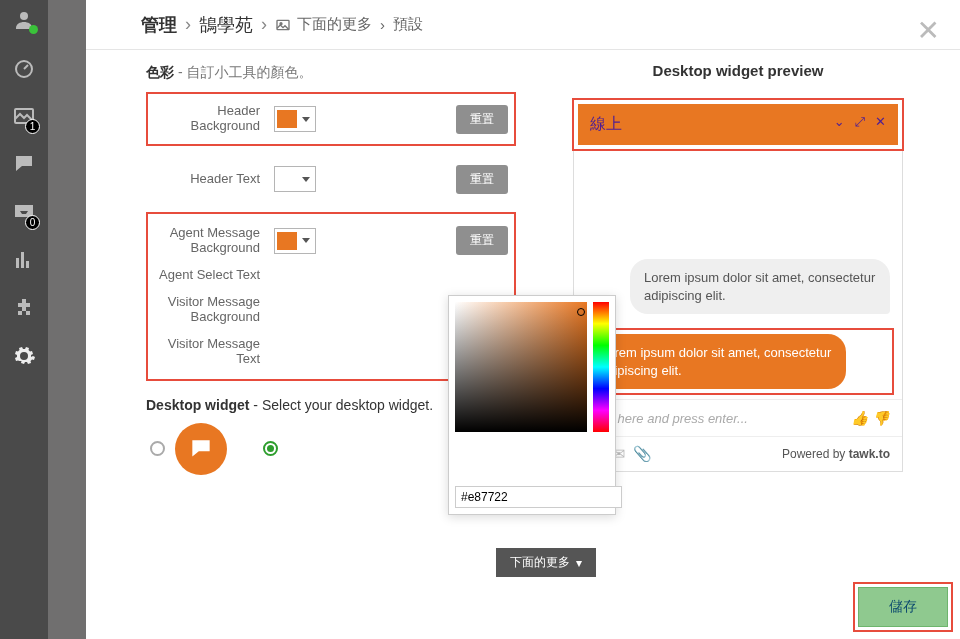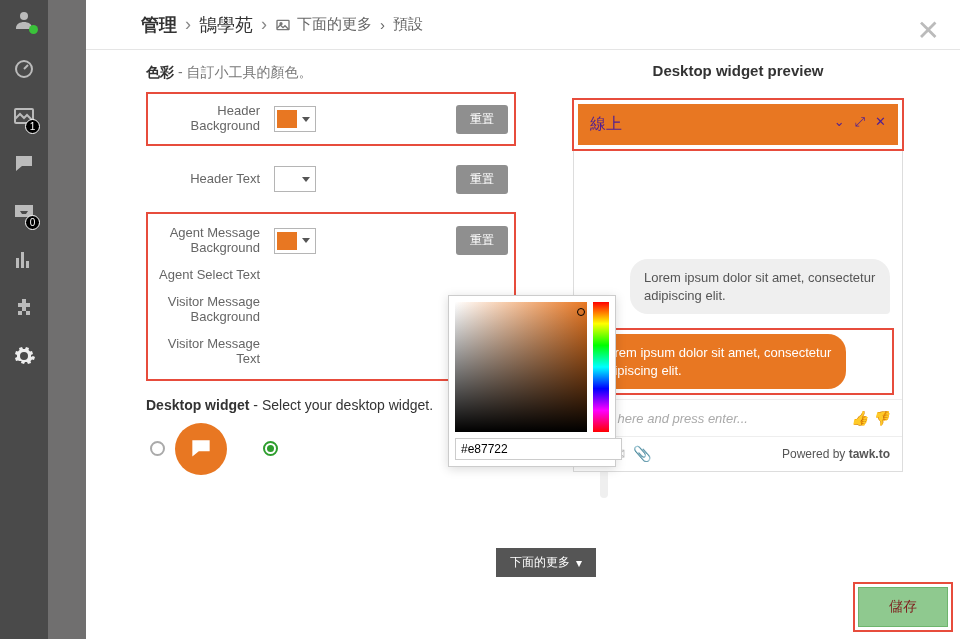--- a/index.html
+++ b/index.html
@@ -37,21 +37,21 @@
 .resetbtn { margin-left: auto; background: #8f8f8f; color: #fff; border: none; font-size: 12px; padding: 6px 14px; border-radius: 3px; cursor: pointer; }
 
 
 .bigcolor { border: 2px solid #e74c3c; padding: 6px 6px 6px 6px; }
 .bigcolor .row { height: auto; padding: 6px 0; }
 .picker { position: absolute; left: 362px; top: 245px; width: 168px; background: #fff; border: 1px solid #ccc; box-shadow: 0 2px 10px rgba(0,0,0,.15); padding: 6px; z-index: 5; }
 .picker .canvas { width: 132px; height: 130px; background: linear-gradient(to bottom, rgba(0,0,0,0), #000), linear-gradient(to right, #fff, #e87722); position: relative; float:left; }
 .picker .canvas .cur { position:absolute; width:8px; height:8px; border:1px solid #000; border-radius:50%; right:2px; top:6px; }
 .picker .hue { width: 16px; height: 130px; float: right; background: linear-gradient(to bottom, #f00, #ff0, #0f0, #0ff, #00f, #f0f, #f00); }
 .picker .hexrow { clear: both; display: flex; gap: 4px; padding-top: 6px; align-items: center; }
-.picker input { flex: 1; border: 1px solid #ccc; padding: 3px 5px; font-size: 12px; }
+.picker input { flex: 1; border: 1px solid #ccc; padding: 3px 5px; font-size: 12px; margin-top: 48px; }
 .picker .ok { width: 22px; height: 22px; background: #e87722; }
 
 
 .scrolltrack { position:absolute; left: 514px; top: 58px; width: 8px; height: 390px; background: #efefef; border-radius: 4px; }
 .scrollthumb { position:absolute; left:0; top:0; width:8px; height:120px; background:#bdbdbd; border-radius:4px; }
 
 
 .dwlabel { font-size: 14px; margin-top: 16px; color: #333; }
 .dwlabel b { font-weight: bold; }
 .bubbles { display: flex; gap: 36px; align-items: center; margin-top: 10px; padding-left: 4px; }
@@ -74,21 +74,21 @@
 .msg { max-width: 260px; padding: 10px 14px; border-radius: 18px; font-size: 13px; line-height: 1.35; }
 .msg.vis { background: #efefef; color: #555; align-self: flex-end; border-bottom-right-radius: 4px; }
 .msg.agt { background: #e87722; color: #fff; align-self: flex-start; border-bottom-left-radius: 4px; }
 .hl2 { border: 2px solid #e74c3c; padding: 4px 2px; margin: 0 -4px; }
 .chattype { padding: 10px 12px; color: #aaa; font-style: italic; font-size: 13px; border-top: 1px solid #eee; display:flex; align-items:center; }
 .chattype .thumbs { margin-left:auto; color:#bbb; font-size:14px; display:flex; gap:4px;}
 .chatfoot { padding: 8px 12px; border-top: 1px solid #eee; display: flex; align-items: center; font-size: 12px; color: #888; }
 .chatfoot .icons { display:flex; gap:8px; color:#bbb; font-size:15px; }
 .chatfoot .pw { margin-left: auto; color: #555; }
 
-.savebtn { position: absolute; right: 12px; bottom: 12px; background: #8fc98f; color: #7f1d1d; border: 1px solid #6db56d; padding: 10px 30px; font-size: 14px; cursor: pointer; outline: 2px solid #e74c3c; outline-offset: 3px; }
+.savebtn { position: absolute; right: 12px; bottom: 12px; background: #8fc98f; color: #0c4a6e; border: 1px solid #6db56d; padding: 10px 30px; font-size: 14px; cursor: pointer; outline: 2px solid #e74c3c; outline-offset: 3px; }
 
 svg { display:block; }
 </style>
 </head>
 <body>
 
 <div class="rail">
   <div class="ic">
     <svg viewBox="0 0 24 24" fill="#bbb">
         <circle cx="12" cy="8" r="4"></circle>

